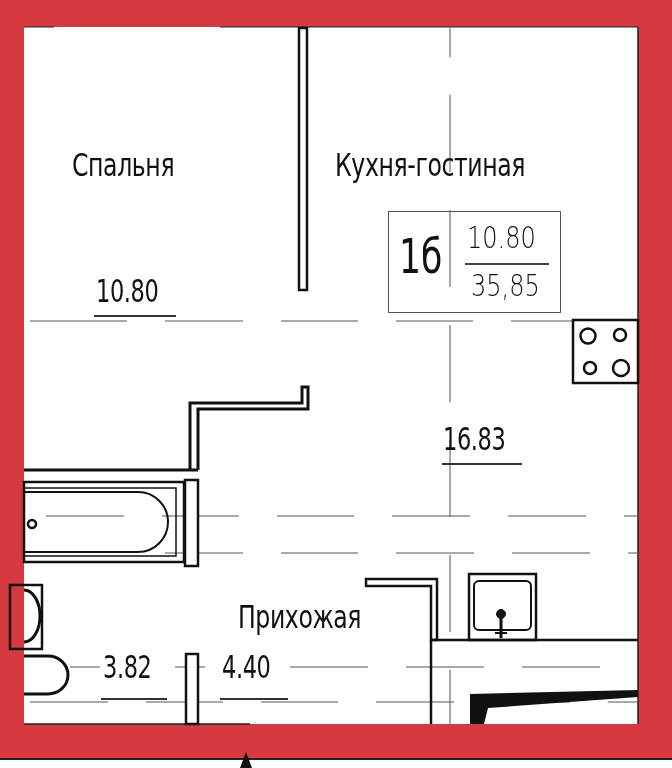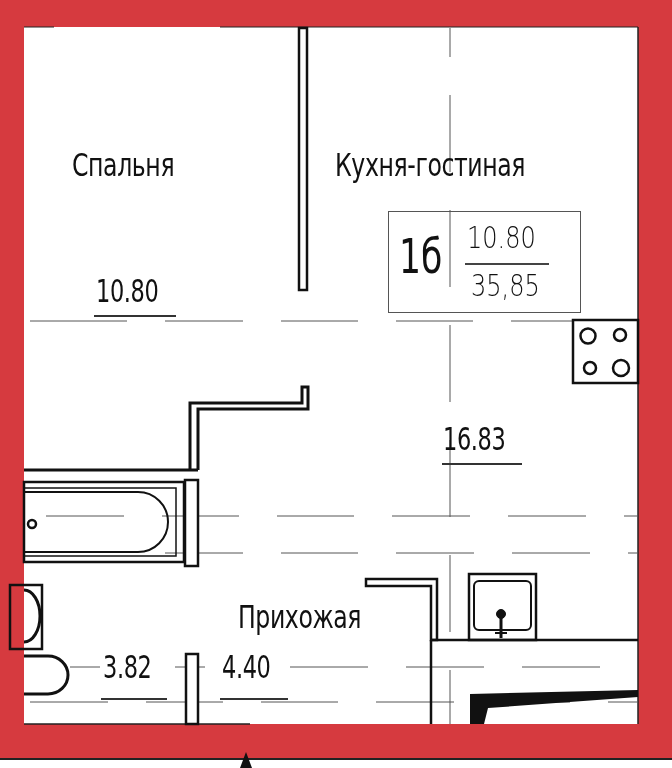--- a/index.html
+++ b/index.html
@@ -135,19 +135,19 @@
   <div class="area-ul" style="left:442px; top:463px; width:80px;"></div>
 
   <div class="lbl room-name" style="left:238px; top:598px;">Прихожая</div>
   <div class="lbl area" style="left:222px; top:648px;">4.40</div>
   <div class="area-ul" style="left:220px; top:698px; width:68px;"></div>
 
   <div class="lbl area" style="left:103px; top:648px;">3.82</div>
   <div class="area-ul" style="left:101px; top:698px; width:66px;"></div>
 
   
-  <div class="apt-box" style="left:388px; top:211px; width:171px; height:100px;padding-left:20px;">
+  <div class="apt-box" style="left:388px; top:211px; width:171px; height:100px;">
     <div class="apt-num" style="left:10px; top:16px;">1б</div>
     <div class="frac" style="left:78px; top:8px;">10.80</div>
     <div class="frac-line" style="left:76px; top:51px; width:84px;"></div>
     <div class="frac" style="left:82px; top:56px;">35,85</div>
   </div>
 </div>
 
 </body></html>

